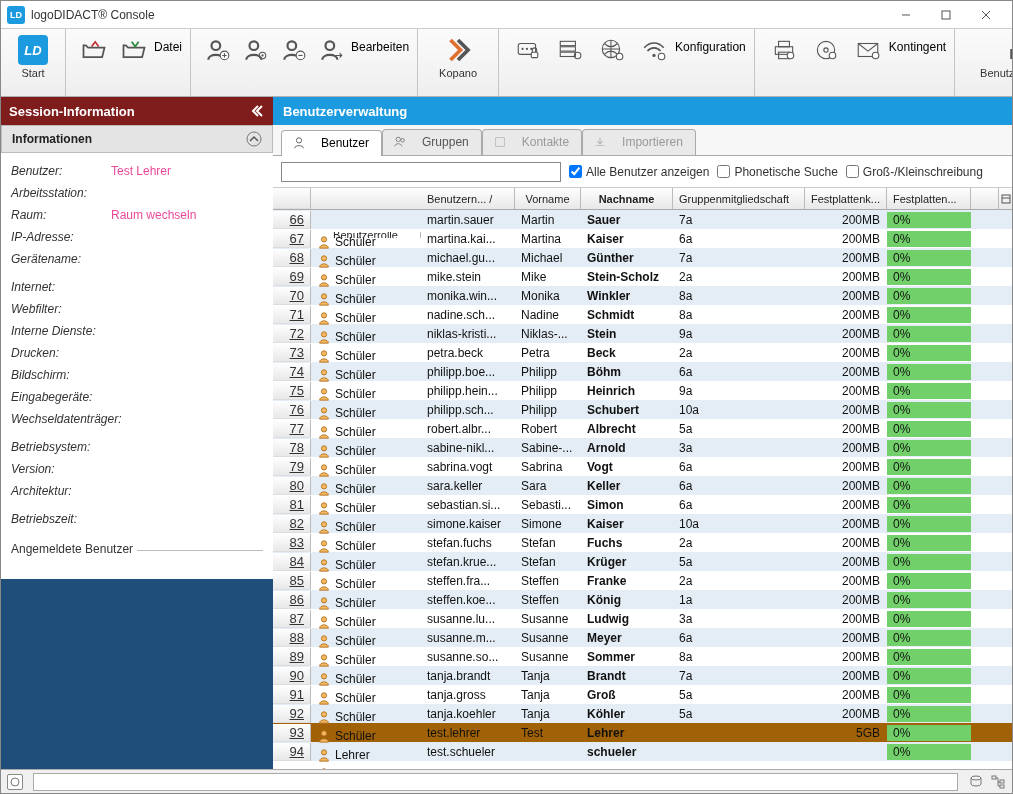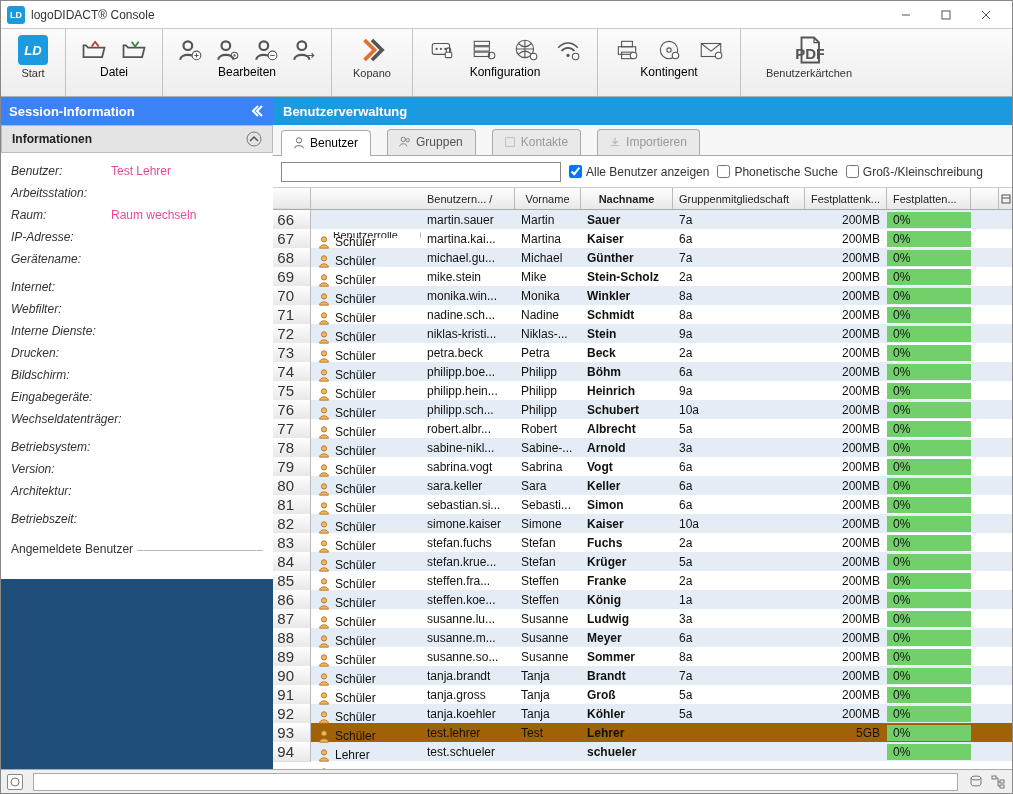--- a/index.html
+++ b/index.html
@@ -8,54 +8,54 @@
   .titlebar .icon-box { width: 18px; height: 18px; background: #1c9adf; color:#fff; font-weight:bold; display:flex; align-items:center; justify-content:center; border-radius:3px; margin-right:6px; font-size:9px;}
   .titlebar .title { flex:1; color:#333; }
   .titlebar .winbtn { width:40px; height:26px; display:flex; align-items:center; justify-content:center; color:#555; }
   .titlebar .winbtn svg { width:10px; height:10px; }
   .toolbar { height: 68px; display:flex; border-bottom:1px solid #b0b0b0; background:linear-gradient(#fbfbfb,#eeeeee); }
   .tb-group { display:flex; border-right:1px solid #c4c4c4; padding:0 8px; align-items:flex-start;}
   .tb-btn { display:flex; flex-direction:column; align-items:center; width:48px; padding-top:6px;}
   .tb-btn.wide { width:64px; }
   .tb-btn .ico { width:30px; height:30px; display:flex; align-items:center; justify-content:center;}
   .tb-btn .lbl { font-size:11px; color:#333; margin-top:2px; text-align:center; white-space:nowrap;}
-  .tb-stack { display:flex; flex-direction:column; align-items:center; }
+  .tb-stack { display:flex; flex-direction:row; align-items:center; }
   .main { display:flex; height: calc(100% - 28px - 68px - 24px); }
   .sidebar { width: 272px; background:#1f4e7a; display:flex; flex-direction:column;}
-  .side-head { height:28px; background:#3b82f6; color:#fff; font-weight:bold; display:flex; align-items:center; padding:0 8px; justify-content:space-between;}
+  .side-head { height:28px; background:#7f1d1d; color:#fff; font-weight:bold; display:flex; align-items:center; padding:0 8px; justify-content:space-between;}
   .side-head span { font-size:13px;}
   .info-head { height:28px; background:#e4e4e4; border:1px solid #bbb; display:flex; align-items:center; padding:0 10px; justify-content:space-between; font-weight:bold; color:#222;}
   .info-body { background:#fff; padding:8px 10px 20px 10px; color:#333; flex:0; }
   .info-row { display:flex; padding:3px 0; min-height:22px;}
   .info-row .k { width:100px;font-style:italic; }
   .info-row .v { color:#ec4899; }
   .info-row.sep { margin-top:6px; }
   .info-row .inline-line { flex:1; border-bottom:1px solid #bbb; margin-bottom:5px; margin-left:4px;}
   .content { flex:1; display:flex; flex-direction:column; position:relative;}
   .content-head { height:28px; background:#1c9adf; color:#fff; font-weight:bold; font-size:13px; display:flex; align-items:center; padding:0 10px;}
   .tabs { display:flex; padding:4px 6px 0 8px; border-bottom:1px solid #aaa; background:#f7f7f7;}
-  .tab { display:flex; align-items:center; padding:5px 12px 6px 10px; border:1px solid #aaa; border-bottom:none; border-radius:4px 4px 0 0; margin-right:16px; background:#e9e9e9; color:#555; gap:4px;text-align:center;}
+  .tab { display:flex; align-items:center; padding:5px 12px 6px 10px; border:1px solid #aaa; border-bottom:none; border-radius:4px 4px 0 0; margin-right:0px; background:#e9e9e9; color:#555; gap:15px;text-align:center;}
   .tab.active { background:#fff; color:#000; position:relative; top:1px;}
   .tab.disabled { color:#999; }
   .tab svg{ width:14px; height:14px;}
   .filterbar { display:flex; align-items:center; height:32px; padding:4px 8px; gap:8px; border-bottom:1px solid #ccc;}
   .filterbar input[type=text]{ width:280px; height:20px; border:1px solid #888; padding:0 4px;}
   .filterbar label { display:flex; align-items:center; gap:4px; color:#333;}
   .tablewrap { flex:1; overflow:hidden; display:flex; flex-direction:column; position:relative;}
   .thead { display:flex; background:linear-gradient(#fefefe,#e8e8e8); border-bottom:1px solid #aaa; height:22px;}
   .th { border-right:1px solid #bbb; padding:3px 6px; font-size:11px; color:#222; display:flex; align-items:center; overflow:hidden; white-space:nowrap;}
   .tbody { flex:1; overflow-y:auto; overflow-x:hidden;}
   .tbody::-webkit-scrollbar{ width:14px; background:#eee;}
   .tbody::-webkit-scrollbar-thumb{ background:#b8d4ef; border:1px solid #7aa6d0; border-radius:2px;}
   .row { display:flex; height:19px; align-items:center;}
   .row.even { background:#e4edf5; }
   .row.odd { background:#fff; }
   .row.sel { background:#a16207; }
   .cell { padding:1px 6px; border-right:1px solid transparent; overflow:hidden; white-space:nowrap; font-size:12px; color:#111; display:flex; align-items:center; gap:4px;}
-  .col-idx { width:38px; justify-content:flex-end; padding-right:16px; font-size:15px; color:#333; background:linear-gradient(#fefefe,#e8e8e8); border-right:1px solid #bbb; border-bottom:1px solid #ddd;}
+  .col-idx { width:38px; justify-content:flex-end; padding-right:6px; font-size:13px; color:#333; background:linear-gradient(#fefefe,#e8e8e8); border-right:1px solid #bbb; border-bottom:1px solid #ddd;text-decoration:underline;}
   .row .col-idx { background:linear-gradient(#fefefe,#e8e8e8);}
   .col-role { width:110px;margin-top:44px;}
   .col-user { width:94px;}
   .col-vor { width:66px;}
   .col-nach { width:92px;font-weight:bold;}
   .col-grp { width:132px;}
   .col-quota { width:82px; justify-content:flex-end;}
   .col-pct { width:84px; background:#72d06a; padding-left:6px;}
   .row.sel .col-pct { background:#72d06a; }
   .user-ico { width:14px; height:14px;}

